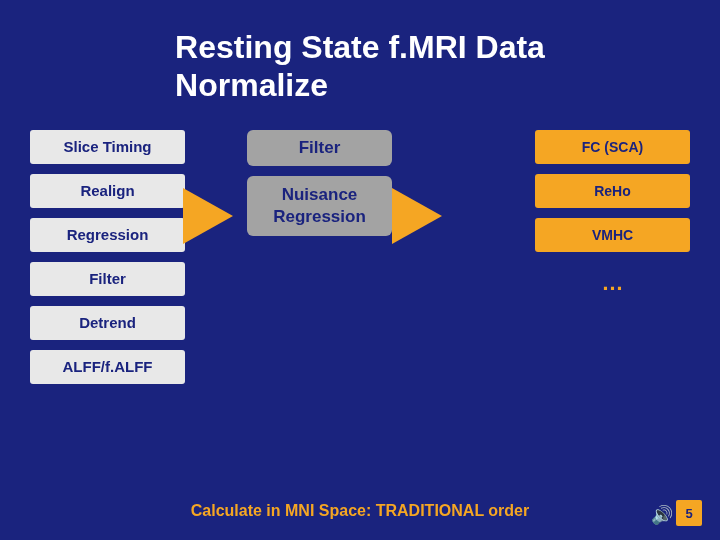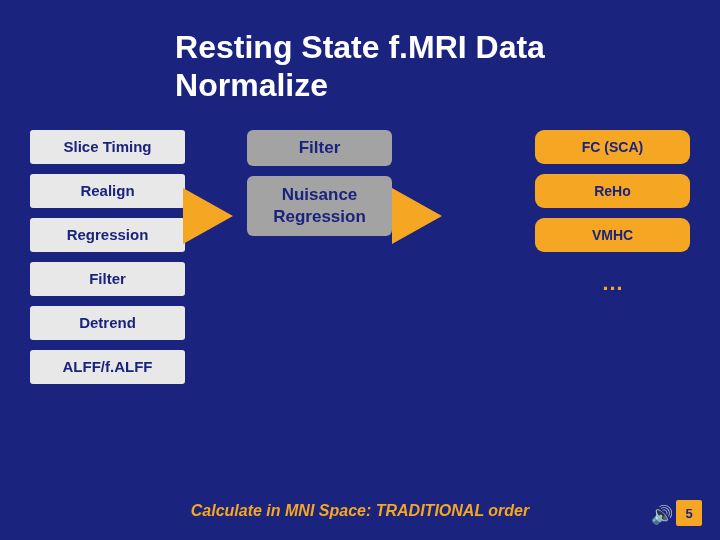--- a/index.html
+++ b/index.html
@@ -100,21 +100,21 @@
       right: 30px;
       top: 5px;
     }
 
     .output-box {
       background: #f5a623;
       color: #1a237e;
       font-size: 14px;
       font-weight: bold;
       padding: 8px 12px;
-      border-radius: 9px;
+      border-radius: 3px;
       text-align: center;
       min-height: 34px;
       display: flex;
       align-items: center;
       justify-content: center;
     }
 
     .output-box.dots {
       background: transparent;
       color: #f5a623;
@@ -129,21 +129,20 @@
       display: flex;
       align-items: center;
       justify-content: center;
     }
 
     .bottom-text {
       color: #f5a623;
       font-size: 16px;
       font-weight: bold;
       text-align: center;
-      font-style: italic;
     }
 
     .page-num-box {
       position: absolute;
       bottom: 14px;
       right: 18px;
       background: #f5a623;
       color: #1a237e;
       font-size: 13px;
       font-weight: bold;

